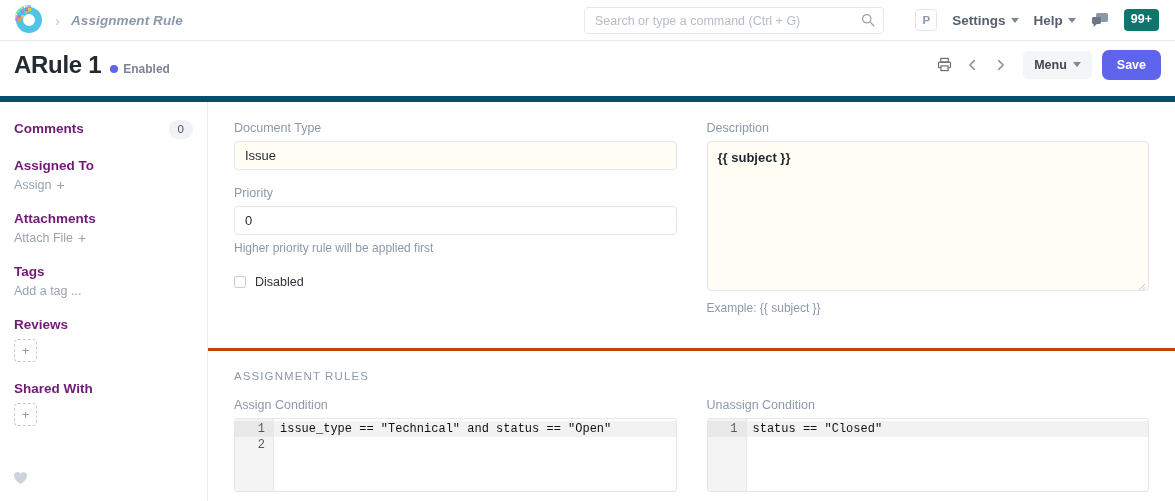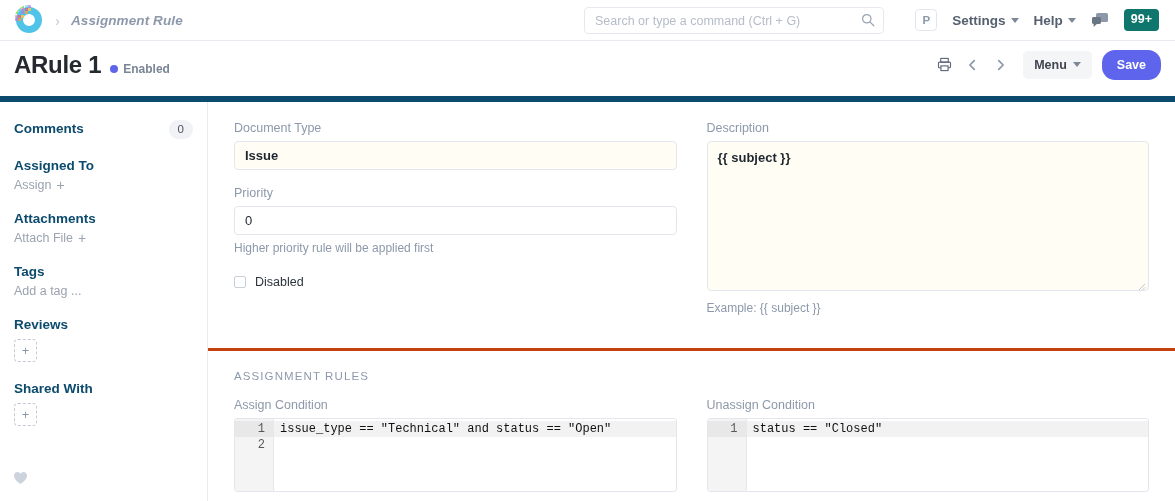--- a/index.html
+++ b/index.html
@@ -126,40 +126,40 @@
     background: #f4f5f7;
     border: none; border-radius: 5px;
     padding: 7px 11px;
     font-size: 12.5px; font-weight: bold; color: #3f4650;
     font-family: "Liberation Sans", sans-serif;
     display: flex; align-items: center; gap: 6px;
     cursor: pointer;
     margin-left: 4px;
   }
   .save-btn {
-    background: #5e64ec; color: #fff; border: none; border-radius: 13px;
+    background: #5e64ec; color: #fff; border: none; border-radius: 7px;
     padding: 8px 15px;
     font-size: 12.5px; font-weight: bold;
     font-family: "Liberation Sans", sans-serif;
     cursor: pointer;
   }
 
   
   .body-wrap { display: flex; height: 399px; }
 
   .sidebar {
     width: 208px; flex: 0 0 208px;
     border-right: 1px solid #e8ecf1;
     padding: 18px 14px 0 14px;
     background: #fff;
     position: relative;
   }
   .sb-row { display: flex; align-items: center; }
   .sb-head {
-    font-size: 13.5px; font-weight: bold; color: #0c4a6e; margin-bottom: 2px;
+    font-size: 13.5px; font-weight: bold; color: #701a75; margin-bottom: 2px;
   }
   .sb-count {
     margin-left: auto;
     background: #f0f2f5; color: #4a5260;
     font-size: 11.5px;
     border-radius: 9px;
     padding: 2px 9px;
     line-height: 1.3;
   }
   .sb-block { margin-bottom: 19px; }
@@ -199,21 +199,21 @@
     border-radius: 4px;
     font-size: 13px;
     font-family: "Liberation Sans", sans-serif;
     color: #1f272e;
     padding: 0 10px;
     background: #fff;
     outline: none;
   }
   .fctl.link-field {
     background: #fffdf4;
-    font-weight: bold;
+    font-weight: normal;
   }
   .fhint { font-size: 12px; color: #8d99ab; margin-top: 6px; display: block; }
   .fgroup { margin-bottom: 16px; }
 
   .chk-row { display: flex; align-items: center; gap: 9px; margin-top: 20px; }
   .chk {
     width: 12px; height: 12px;
     border: 1px solid #c8d0da; border-radius: 2px; background: #fff;
     cursor: pointer;
   }

